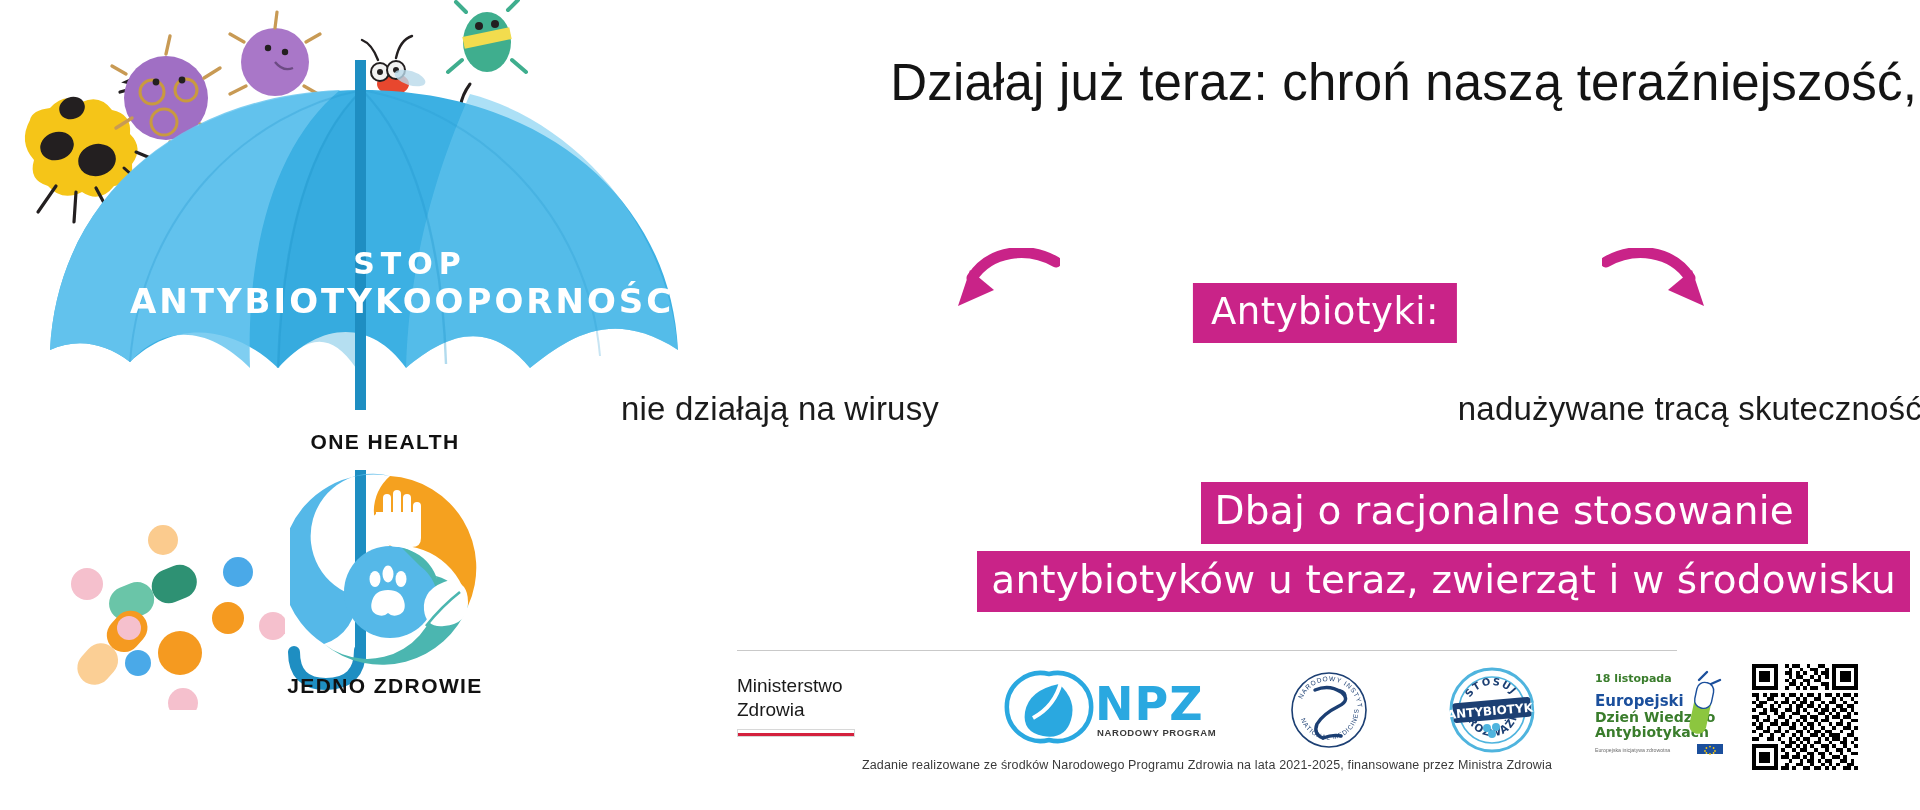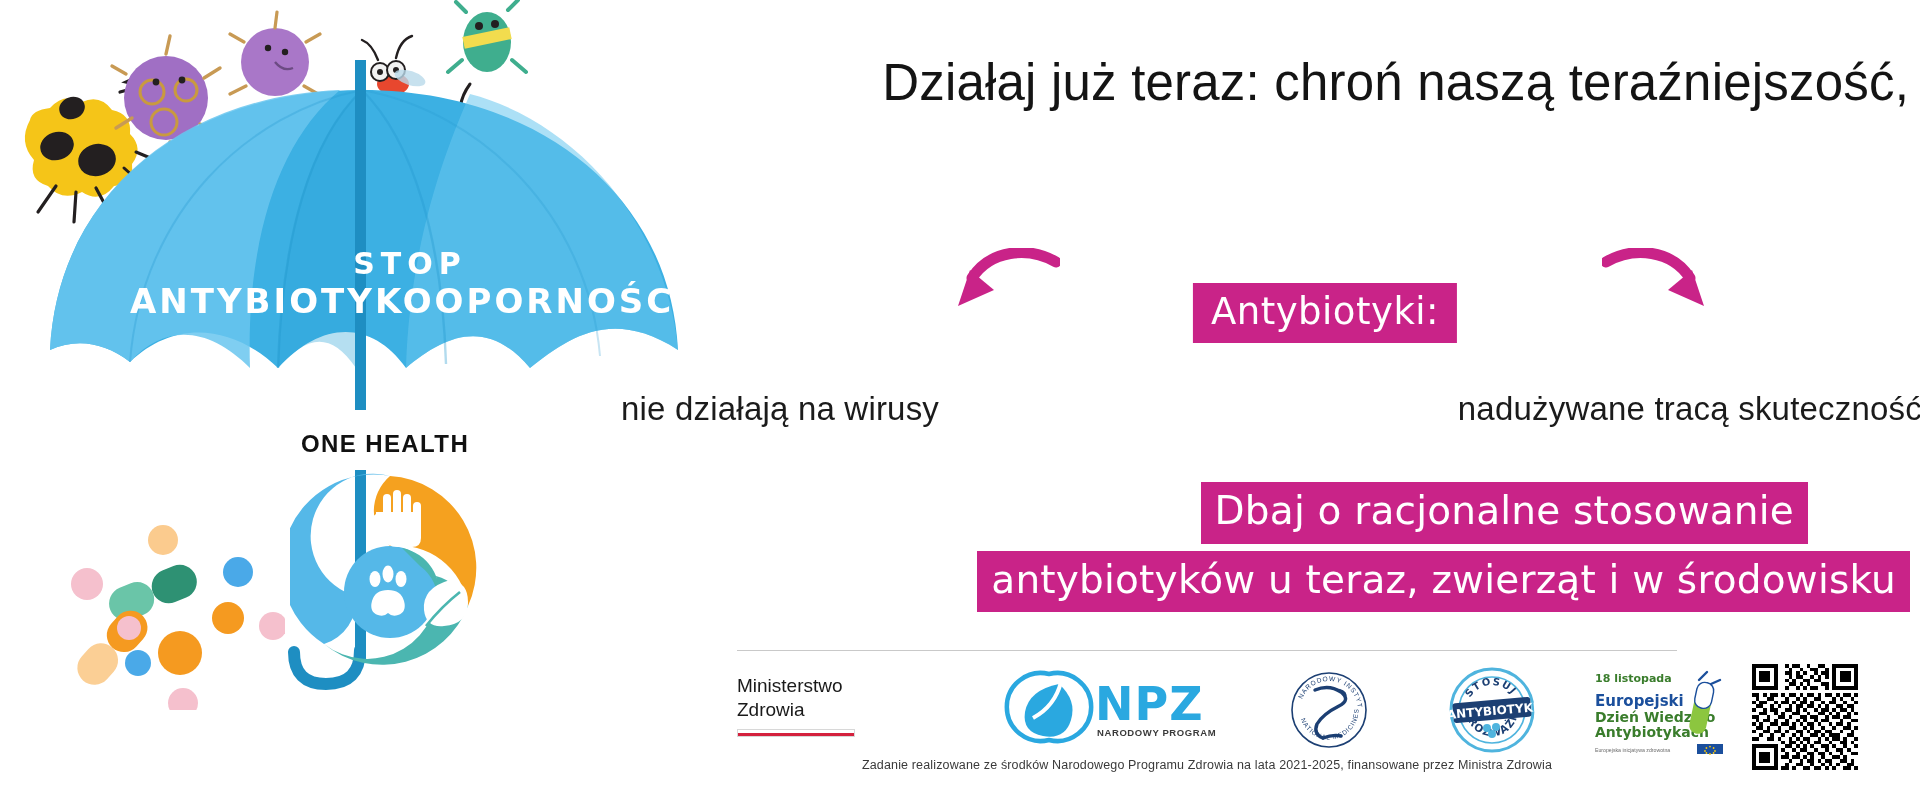--- a/index.html
+++ b/index.html
@@ -37,21 +37,21 @@
     pointer-events: none;
   }
   .umb-line1 { font-size: 30px; letter-spacing: 6px; }
   .umb-line2 { font-size: 34px; letter-spacing: 3px; }
 
   .one-health-label {
     position: absolute;
     left: 185px; top: 430px;
     width: 400px;
     text-align: center;
-    font-size: 24px;
+    font-size: 21px;
     font-weight: bold;
     letter-spacing: 1.4px;
     color: #111111;
   }
   .jedno-zdrowie-label {
     position: absolute;
     left: 185px; top: 674px;
     width: 400px;
     text-align: center;
     font-size: 21px;
@@ -62,21 +62,21 @@
   .onehealth-icon { position: absolute; left: 290px; top: 468px; width: 200px; height: 200px; }
 
   .germs { position: absolute; left: 0; top: 0; width: 700px; height: 230px; }
   .pills { position: absolute; left: 25px; top: 520px; width: 260px; height: 190px; }
 
   
   .right-col { position: absolute; left: 660px; top: 0; width: 1260px; height: 810px; }
 
   .headline {
     position: absolute;
-    left: 4px; top: 48px;
+    left: 12px; top: 48px;
     width: 1245px;
     text-align: right;
     font-size: 51px;
     line-height: 1.38;
     color: #141414;
     letter-spacing: 0.2px;
   }
   .headline .hl-line { display: block; }
 
   .antyb-row {
@@ -299,20 +299,21 @@
       </g>
 
       <g fill="#ffffff">
         <ellipse cx="85" cy="111" rx="5.5" ry="8"></ellipse>
         <ellipse cx="98" cy="106" rx="5.5" ry="8.5"></ellipse>
         <ellipse cx="111" cy="111" rx="5.5" ry="8"></ellipse>
         <path d="M98 122 q13 0 16 11 q3 11 -6 14 q-6 2 -10 -2 q-4 4 -10 2 q-9 -3 -6 -14 q3 -11 16 -11 z"></path>
       </g>
     </svg>
 
+    <div class="jedno-zdrowie-label">JEDNO ZDROWIE</div>
 
     <svg class="pills" viewBox="0 0 260 190">
       <g transform="rotate(-22 122 74)">
         <rect x="82" y="58" width="46" height="34" rx="17" fill="#6ac5a8"></rect>
         <rect x="128" y="58" width="46" height="34" rx="17" fill="#2e9173"></rect>
       </g>
       <g transform="rotate(-48 84 130)">
         <rect x="44" y="114" width="44" height="34" rx="17" fill="#fbcf95"></rect>
         <rect x="88" y="114" width="44" height="34" rx="17" fill="#f59a20"></rect>
       </g>

